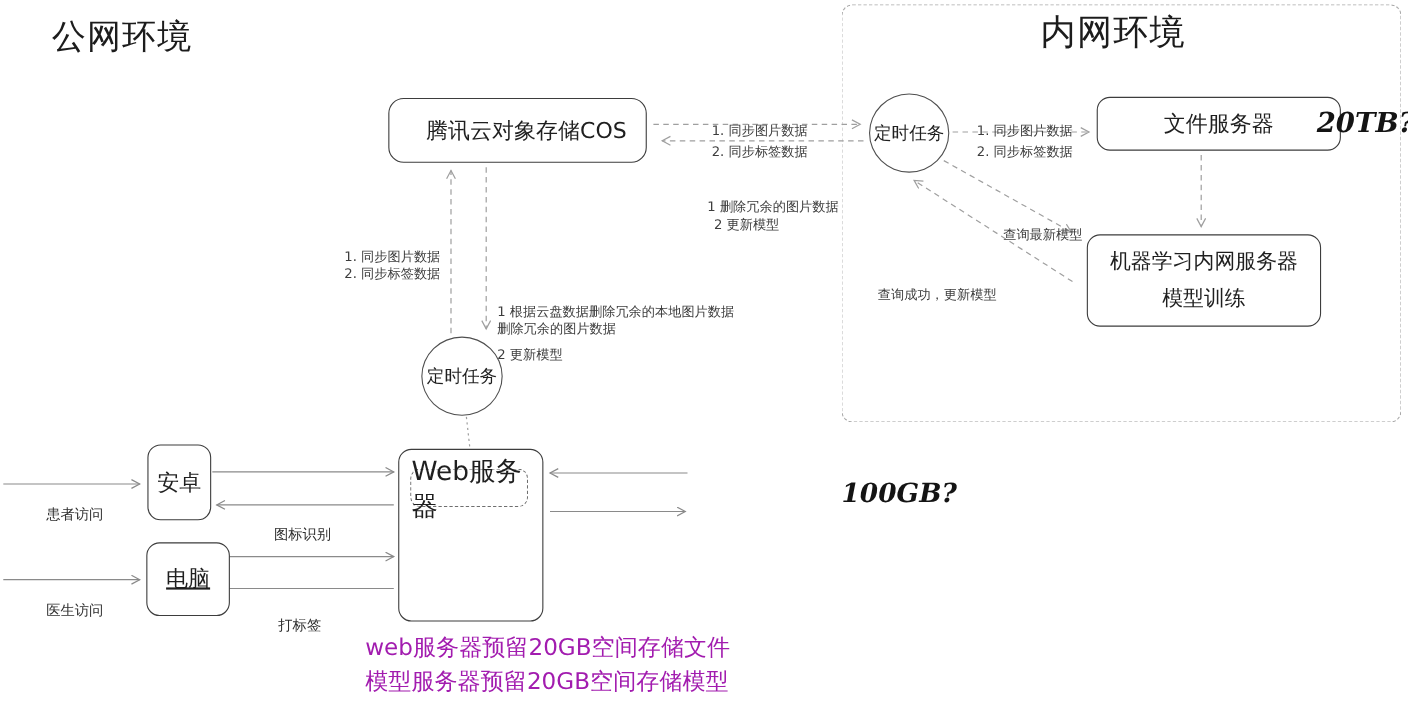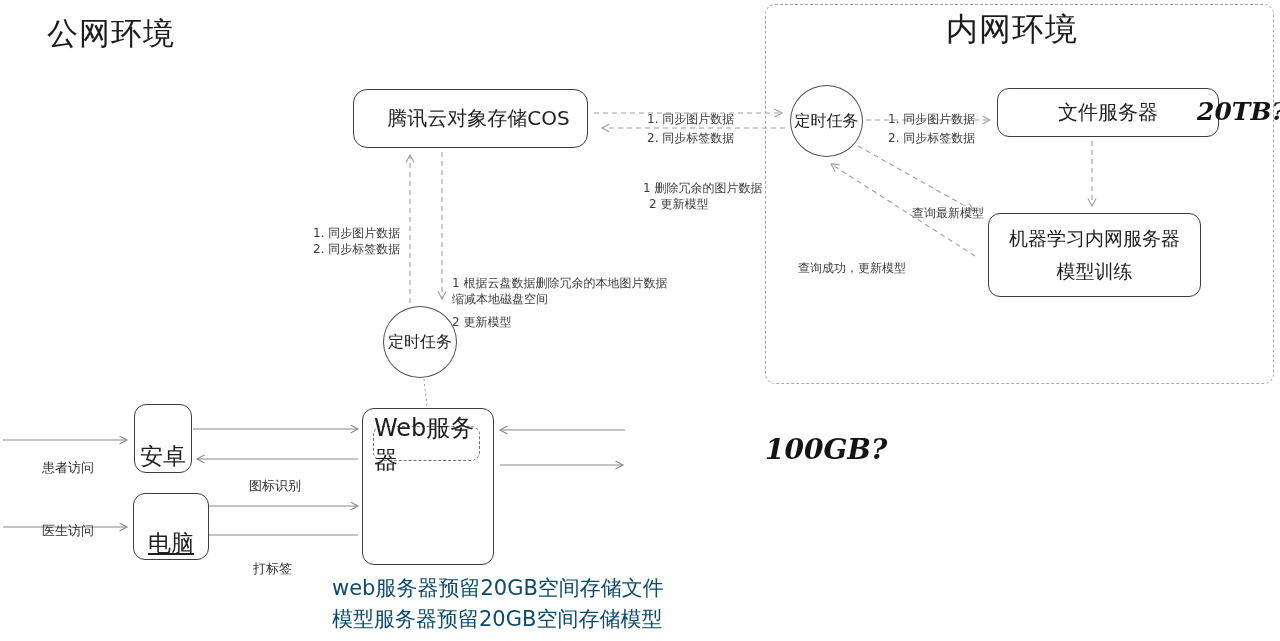--- a/index.html
+++ b/index.html
@@ -21,28 +21,28 @@
   }
   .circle { border-radius:50%; border-width:1.2px; border-color:#4f4f4f; }
   .dashedbox {
     position:absolute; background:#ffffff; border:1.4px dashed #6f6f6f; border-radius:9px;
     display:flex; align-items:center; justify-content:center; box-sizing:border-box;
   }
   .fs20 { font-size:20px; }
   .fs19 { font-size:19px; }
   .fs18 { font-size:24px; }
   .fs16 { font-size:16px; }
-  .fs23 { font-size:23px;justify-content:flex-end; }
+  .fs23 { font-size:20px; }
   .lbl { position:absolute; white-space:nowrap; font-size:12px; color:#3c3c3c;margin-top:44px; }
   .access { font-size:13px; color:#2e2e2e; }
   .capacity {
-    position:absolute; white-space:nowrap; font-size:28px; color:#141414;
+    position:absolute; white-space:nowrap; font-size:24px; color:#141414;
     font-family:"DejaVu Serif","Liberation Serif",serif; font-style:italic; font-weight:600;
   }
-  .note { position:absolute; white-space:nowrap; font-size:21px; color:#0c4a6e; }
+  .note { position:absolute; white-space:nowrap; font-size:21px; color:#a21caf; }
   .mlline { line-height:1.0; }
   .mlgap { margin-top:14px; }
 </style>
 </head>
 <body>
 
 <div class="canvas">
 
   <div class="container-intranet"></div>
 
@@ -114,34 +114,34 @@
   <div class="capacity" style="left:1197px; top:97px; font-size:25px;">20TB?</div>
 
   <div class="node fs19" style="left:988px; top:213px; width:213px; height:84px; border-radius:12px;">
     <span class="mlline">机器学习内网服务器</span>
     <span class="mlline mlgap">模型训练</span>
   </div>
 
   <span class="lbl" style="left:313px; top:181px;">1. 同步图片数据</span>
   <span class="lbl" style="left:313px; top:197px;">2. 同步标签数据</span>
   <span class="lbl" style="left:452px; top:231px;">1 根据云盘数据删除冗余的本地图片数据</span>
-  <span class="lbl" style="left:452px; top:247px;">缩减本地磁盘空间</span>
+  <span class="lbl" style="left:452px; top:247px;">删除冗余的图片数据</span>
   <span class="lbl" style="left:452px; top:270px;">2 更新模型</span>
 
   <span class="lbl" style="left:647px; top:67px;">1. 同步图片数据</span>
   <span class="lbl" style="left:647px; top:86px;">2. 同步标签数据</span>
   <span class="lbl" style="left:643px; top:136px;">1 删除冗余的图片数据</span>
   <span class="lbl" style="left:649px; top:152px;">2 更新模型</span>
 
   <span class="lbl" style="left:888px; top:67px;">1. 同步图片数据</span>
   <span class="lbl" style="left:888px; top:86px;">2. 同步标签数据</span>
   <span class="lbl" style="left:912px; top:161px;">查询最新模型</span>
   <span class="lbl" style="left:798px; top:216px;">查询成功，更新模型</span>
 
   <span class="lbl access" style="left:42px; top:415px;">患者访问</span>
-  <span class="lbl access" style="left:42px; top:478px;">医生访问</span>
+  <span class="lbl access" style="left:42px; top:502px;">医生访问</span>
   <span class="lbl access" style="left:249px; top:433px;">图标识别</span>
   <span class="lbl access" style="left:253px; top:516px;">打标签</span>
 
   <div class="note" style="left:332px; top:574px;">web服务器预留20GB空间存储文件</div>
   <div class="note" style="left:332px; top:605px;">模型服务器预留20GB空间存储模型</div>
 
 </div>
 
 </body></html>

